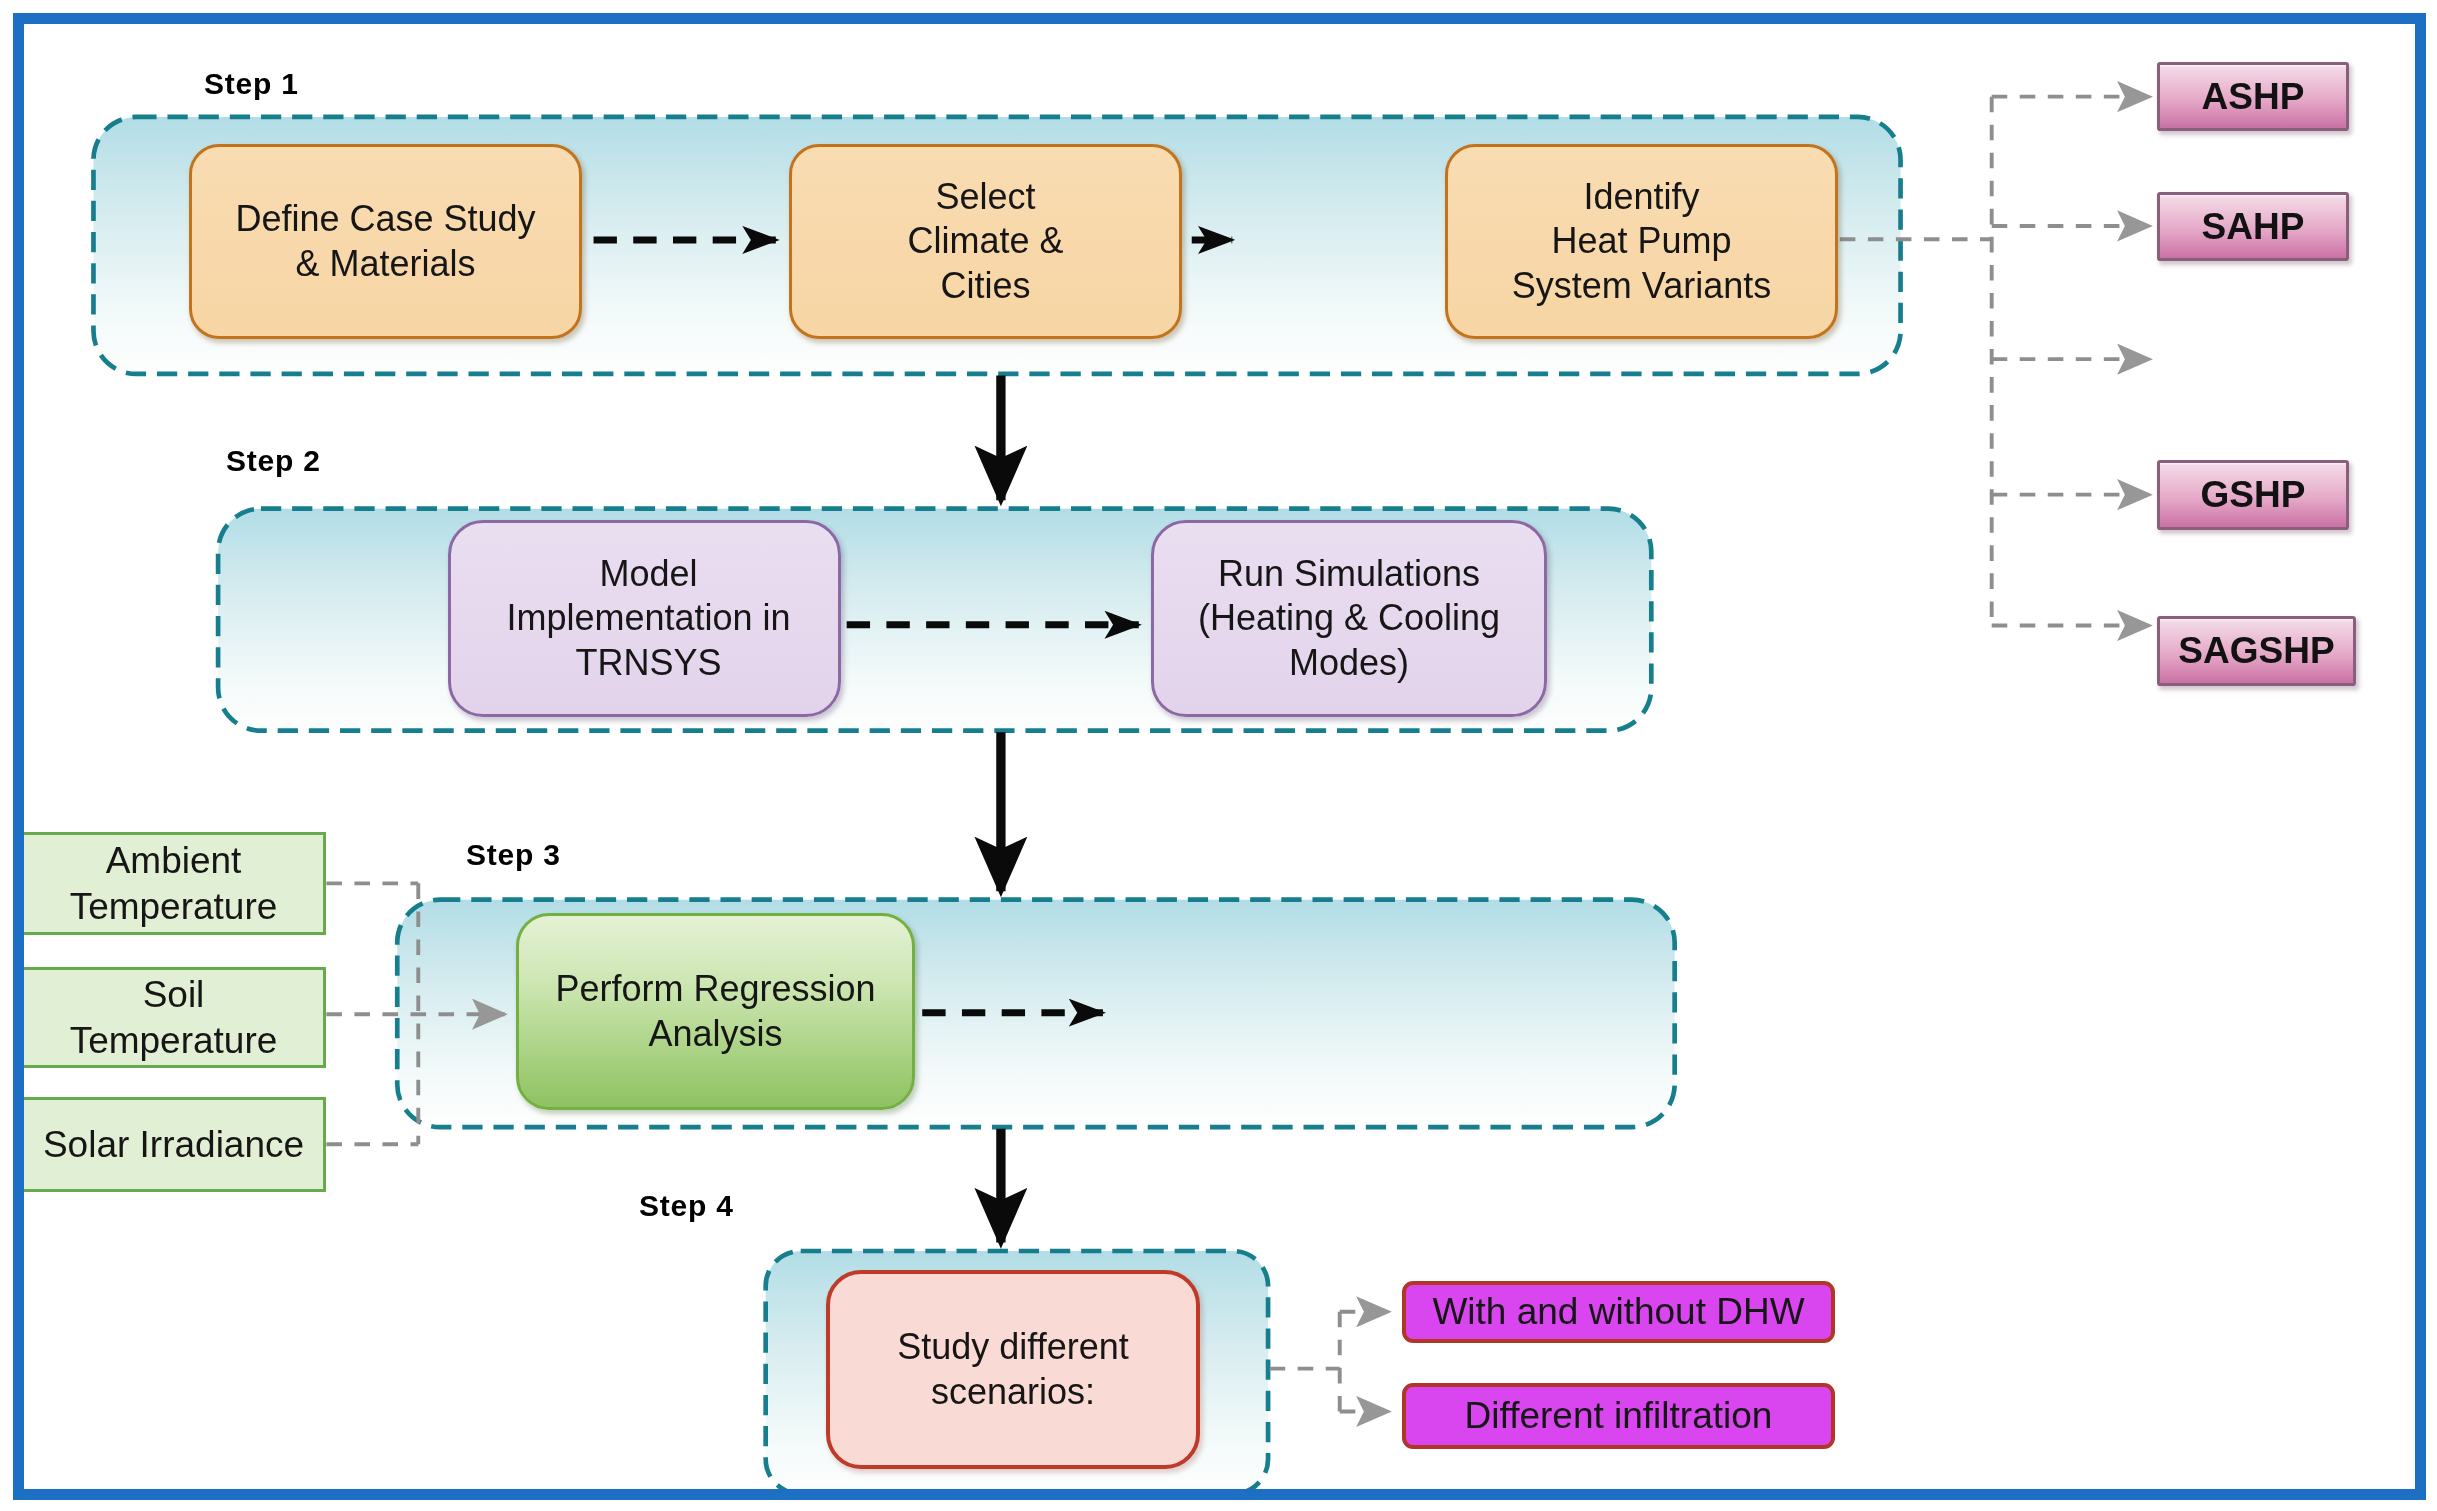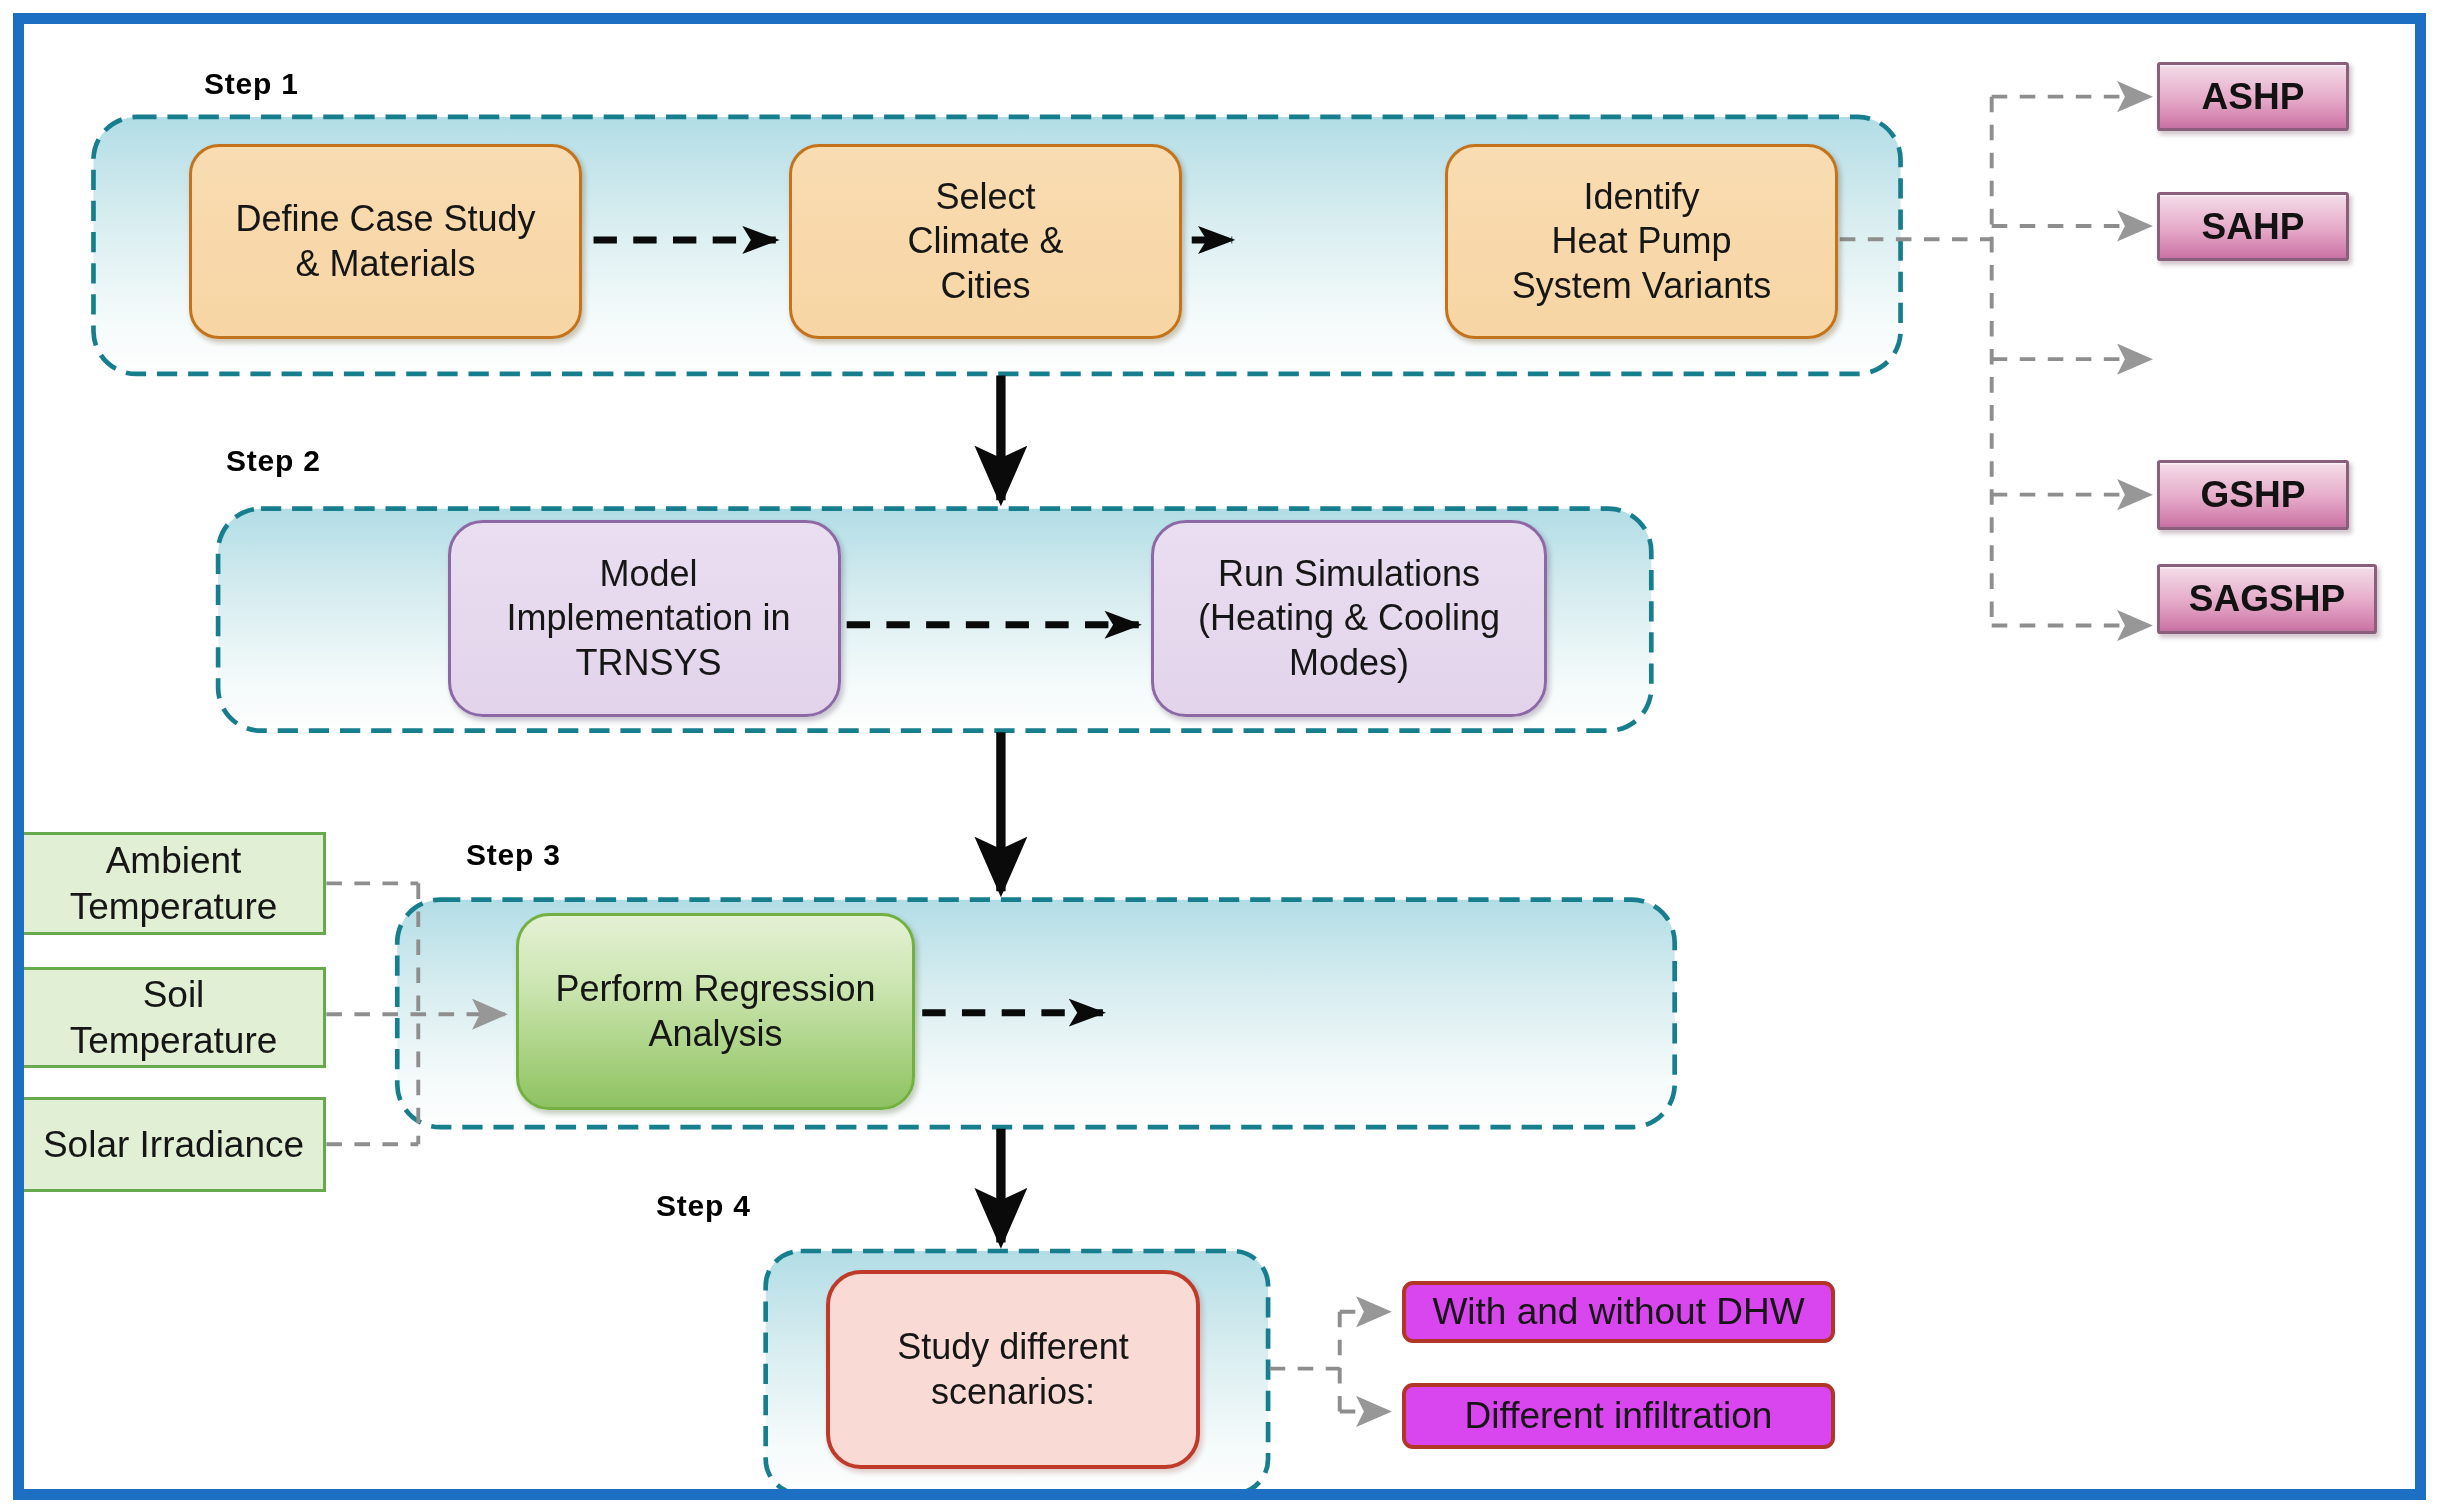--- a/index.html
+++ b/index.html
@@ -106,21 +106,21 @@
       <path d="M1630 1757 H1720"></path>
       <path d="M1720 1684 V1812"></path>
       <path d="M1720 1684 H1783" marker-end="url(#mGray)"></path>
       <path d="M1720 1812 H1783" marker-end="url(#mGray)"></path>
     </g>
   </svg>
 
   <div class="step-label" style="left:204px;top:67px;">Step 1</div>
   <div class="step-label" style="left:226px;top:444px;">Step 2</div>
   <div class="step-label" style="left:466px;top:838px;">Step 3</div>
-  <div class="step-label" style="left:639px;top:1189px;margin-left:17px;">Step 4</div>
+  <div class="step-label" style="left:639px;top:1189px;">Step 4</div>
 
   <div class="box b-orange" style="left:189px;top:144px;width:393px;height:195px;">Define Case Study
 &amp; Materials</div>
   <div class="box b-orange" style="left:789px;top:144px;width:393px;height:195px;">Select
 Climate &amp;
 Cities</div>
   <div class="box b-orange" style="left:1445px;top:144px;width:393px;height:195px;">Identify
 Heat Pump
 System Variants</div>
 
@@ -136,21 +136,21 @@
 
   <div class="box b-input" style="left:21px;top:832px;width:305px;height:103px;">Ambient
 Temperature</div>
   <div class="box b-input" style="left:21px;top:967px;width:305px;height:101px;">Soil
 Temperature</div>
   <div class="box b-input" style="left:21px;top:1097px;width:305px;height:95px;">Solar Irradiance</div>
 
   <div class="box b-variant" style="left:2157px;top:62px;width:192px;height:69px;">ASHP</div>
   <div class="box b-variant" style="left:2157px;top:192px;width:192px;height:69px;">SAHP</div>
   <div class="box b-variant" style="left:2157px;top:460px;width:192px;height:70px;">GSHP</div>
-  <div class="box b-variant" style="left:2157px;top:564px;width:220px;height:70px;">SAGSHP</div>
+  <div class="box b-variant" style="left:2157px;top:616px;width:199px;height:70px;">SAGSHP</div>
 
   <div class="box b-pink" style="left:826px;top:1270px;width:374px;height:199px;">Study different
 scenarios:</div>
 
   <div class="box b-scenario" style="left:1402px;top:1281px;width:433px;height:62px;">With and without DHW</div>
   <div class="box b-scenario" style="left:1402px;top:1383px;width:433px;height:66px;">Different infiltration</div>
 
   <div class="frame"></div>
 </div>
 

